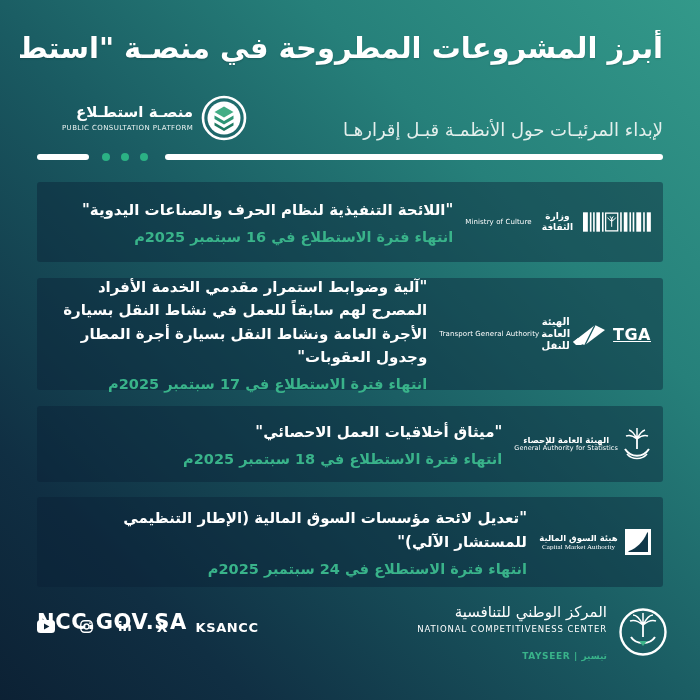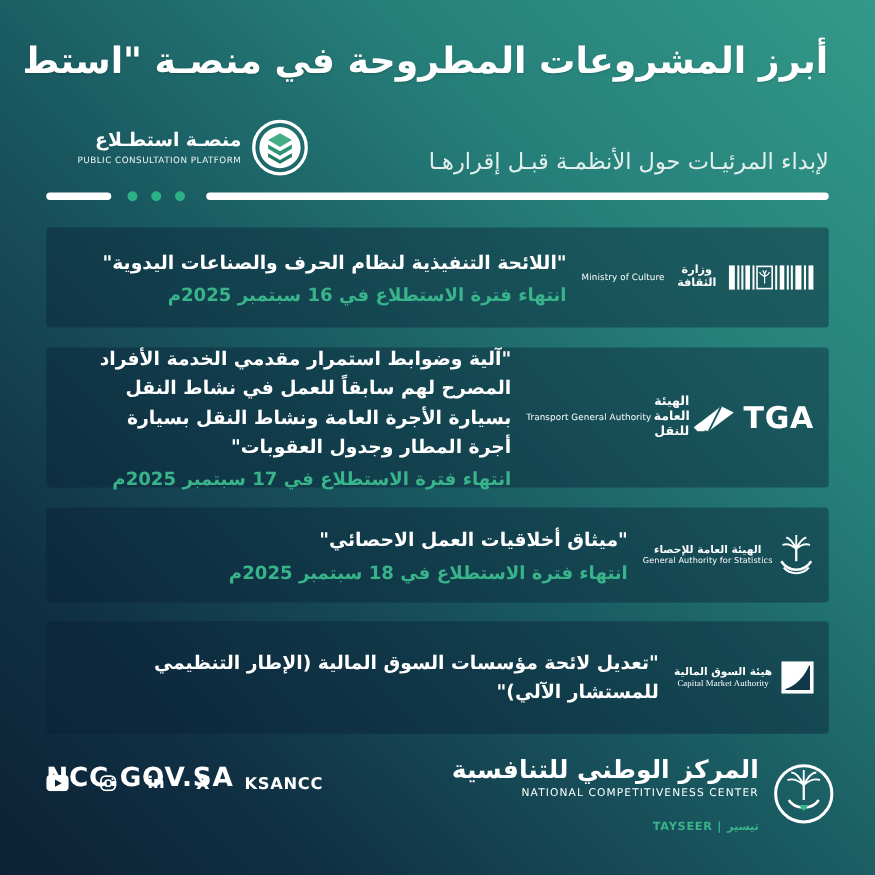--- a/index.html
+++ b/index.html
@@ -38,35 +38,35 @@
   }
   .card1 { top:182px; height:80px; }
   .card2 { top:278px; height:112px; }
   .card3 { top:406px; height:76px; }
   .card4 { top:497px; height:90px; }
   .org-logo {
     flex:0 0 112px; display:flex; flex-direction:row; align-items:center; justify-content:center;
     color:#fff; text-align:center; gap:2px;
   }
   .org-row { display:flex; align-items:center; gap:5px; direction:ltr; }
-  .org-abbr { font-size:24px; font-weight:700; letter-spacing:.5px; }
+  .org-abbr { font-size:16px; font-weight:700; letter-spacing:.5px;text-decoration:underline; }
   .org-ar { font-size:9px; font-weight:700; direction:rtl; line-height:1.2; }
   .org-en { font-size:7px; line-height:1.2; letter-spacing:.1px; white-space:nowrap; }
   .org-en.serif { font-family:"Liberation Serif", serif; }
   .card-text { flex:1; text-align:right; }
   .card-title { color:#fff; font-size:15px; font-weight:700; line-height:1.55; }
   .card-deadline { font-size:14.5px; font-weight:700; margin-top:7px; }
   
   .site { position:absolute; left:37px; top:610px; color:#fff; font-size:21px; font-weight:700; letter-spacing:.6px; }
   .social { position:absolute; left:37px; top:620px; display:flex; align-items:flex-start; gap:25px; }
   .social .txt-icon { color:#fff; font-weight:700; font-size:13px; line-height:1; }
   .handle { color:#fff; font-weight:700; font-size:13px; letter-spacing:.6px; margin-left:3px; }
   .ncc { position:absolute; right:32px; top:603px; display:flex; align-items:center; gap:11px; }
   .ncc-text { text-align:right; }
-  .ncc-ar { color:#fff; font-size:20px; font-weight:700; direction:rtl; line-height:1.2; }
+  .ncc-ar { color:#fff; font-size:15px; font-weight:400; direction:rtl; line-height:1.2; }
   .ncc-en { color:#fff; font-size:8.5px; font-weight:400; letter-spacing:.9px; margin-top:3px; white-space:nowrap;margin-left:26px; }
   .ncc-tagline { font-size:9px; font-weight:700; letter-spacing:.6px; margin-top:17px; direction:ltr; }
   .accent-text { color:#39b38a; }
   .accent-bg { background:#2bb184; }
 </style>
 </head>
 <body>
 
 <div class="poster">
 
@@ -172,20 +172,21 @@
           <path d="M4 22 C9 13 15 7 22 4 C18 13 12 19 4 22 Z" fill="#ffffff"></path>
         </svg>
         <div>
           <div class="org-ar" style="font-size:8.5px;">هيئة السوق المالية</div>
           <div class="org-en serif">Capital Market Authority</div>
         </div>
       </div>
     </div>
     <div class="card-text">
       <div class="card-title">"تعديل لائحة مؤسسات السوق المالية (الإطار التنظيمي للمستشار الآلي)"</div>
+      <div class="card-deadline accent-text">انتهاء فترة الاستطلاع في 24 سبتمبر 2025م</div>
     </div>
   </div>
 
   <div class="site">NCC.GOV.SA</div>
 
   <div class="social">
     <svg width="18" height="13" viewBox="0 0 18 13">
       <rect x="0" y="0" width="18" height="13" rx="3.5" fill="#ffffff"></rect>
       <polygon points="7,3.6 12.4,6.5 7,9.4" fill="#0e2436"></polygon>
     </svg>

